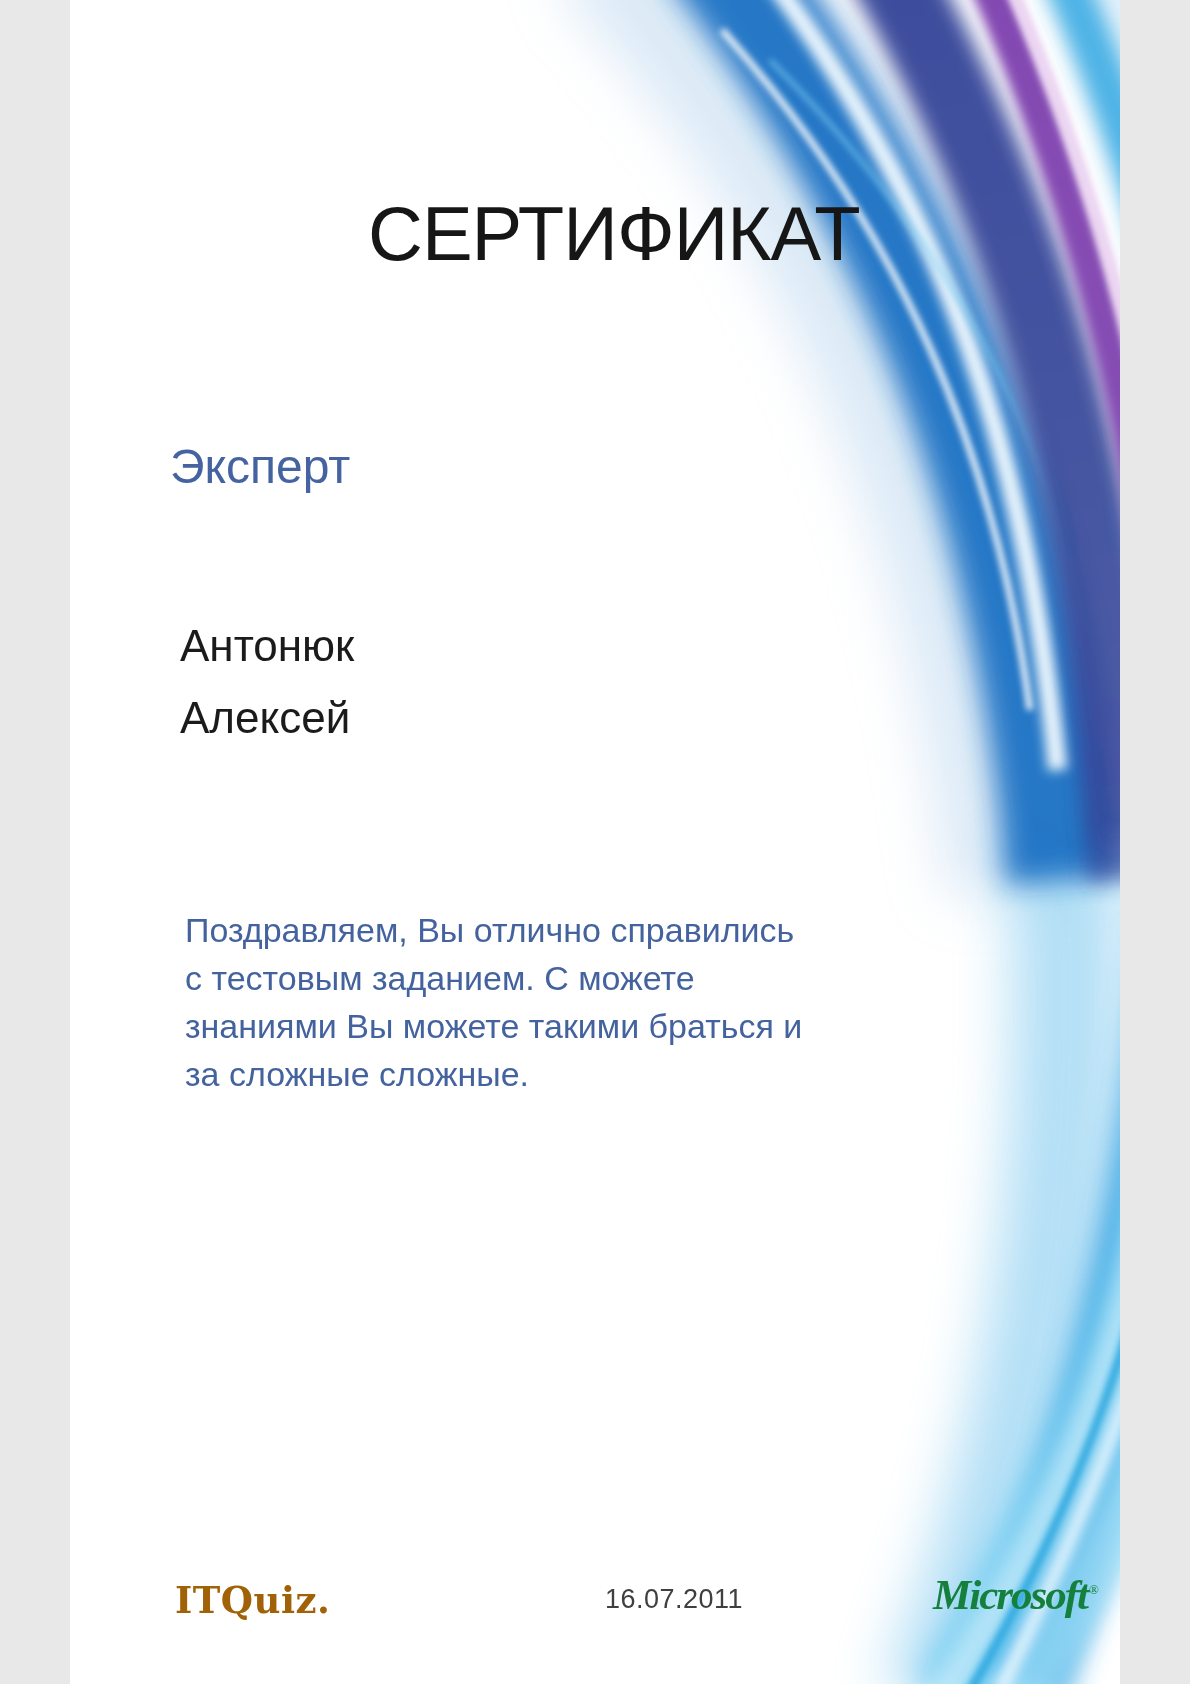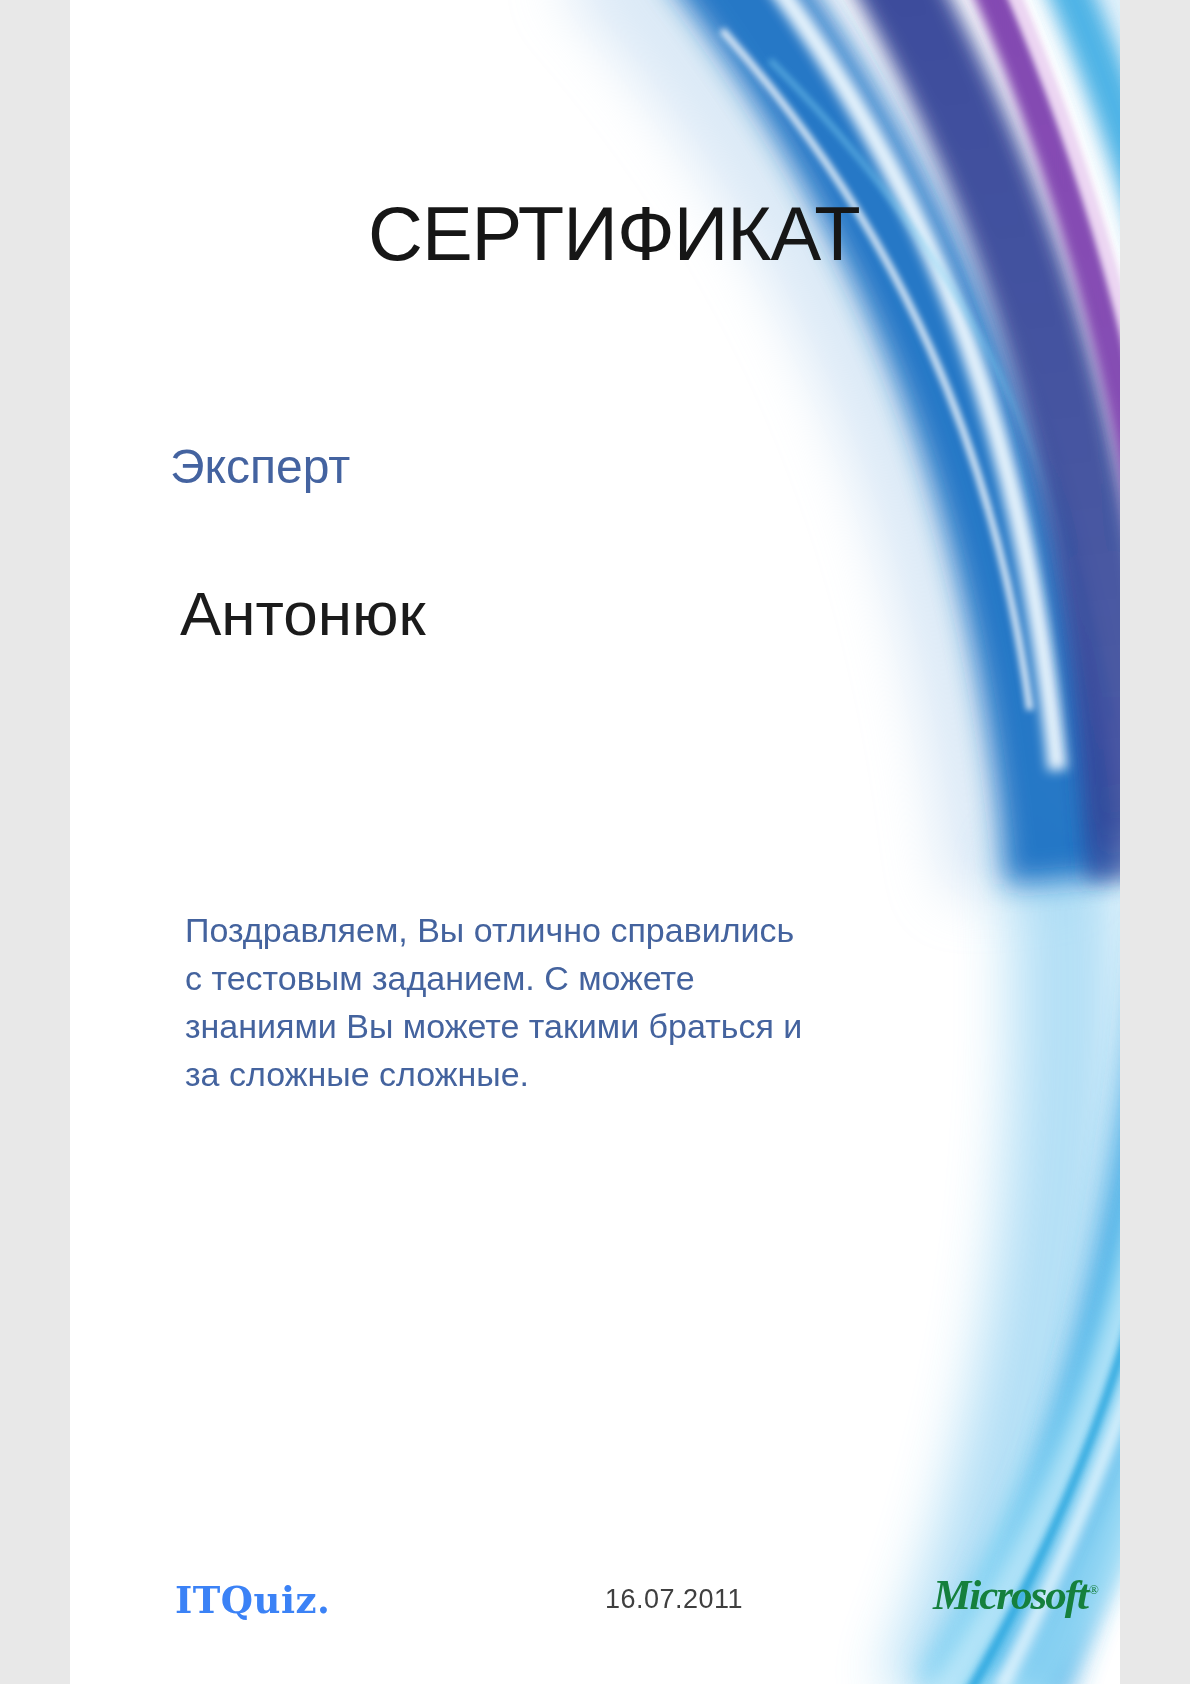--- a/index.html
+++ b/index.html
@@ -19,34 +19,34 @@
     position:absolute;left:298px;top:192px;
     font-size:76px;font-weight:300;letter-spacing:-1px;
     color:#161616;line-height:1.1;white-space:nowrap;
   }
   .role{
     position:absolute;left:100px;top:438px;
     font-size:48px;font-weight:400;color:#4463a0;
     line-height:1.2;white-space:nowrap;
   }
   .name{
-    position:absolute;left:110px;top:578px;
-    font-size:62px;font-weight:300;color:#1b1b1b;
+    position:absolute;left:110px;top:610px;
+    font-size:44px;font-weight:300;color:#1b1b1b;
     line-height:72px;
   }
   .message{
     position:absolute;left:100px;top:906px;
     font-size:34px;font-weight:400;color:#44639e;
     line-height:48px;
     margin-left:15px;
   }
   .issuer{
     position:absolute;left:105px;top:1578px;
     font-family:"DejaVu Serif","Liberation Serif",serif;
-    font-size:37px;font-weight:700;color:#3b82f6;
+    font-size:37px;font-weight:700;color:#a16207;
     letter-spacing:0.5px;white-space:nowrap;
   }
   .date{
     position:absolute;left:535px;top:1584px;
     font-size:27px;font-weight:400;color:#3f3f3f;
     letter-spacing:0.5px;white-space:nowrap;
   }
   .ms-logo{
     position:absolute;left:863px;top:1570px;
     font-size:43px;font-weight:800;font-style:italic;
@@ -120,20 +120,21 @@
     <path d="M 898,-60 C 1040,250 1096,540 1112,840 C 1116,950 1110,1010 1096,1080" fill="none" stroke="url(#purpleFade)" stroke-width="36" filter="url(#f6)"></path>
     <path d="M 922,-55 C 1062,250 1112,540 1124,850 C 1128,950 1122,1000 1108,1060" fill="none" stroke="url(#pinkFade)" stroke-width="13" filter="url(#f3)"></path>
   </svg>
 
   <h1 class="title" style="margin:0;">СЕРТИФИКАТ</h1>
 
   <div class="role">Эксперт</div>
 
   <div class="name">
     <div>Антонюк</div>
+    <div>Алексей</div>
   </div>
 
   <div class="message">
     <div>Поздравляем, Вы отлично справились</div>
     <div>с тестовым заданием. С можете</div>
     <div>знаниями Вы можете такими браться и</div>
     <div>за сложные сложные.</div>
   </div>
 
   <div class="issuer">ITQuiz.</div>

